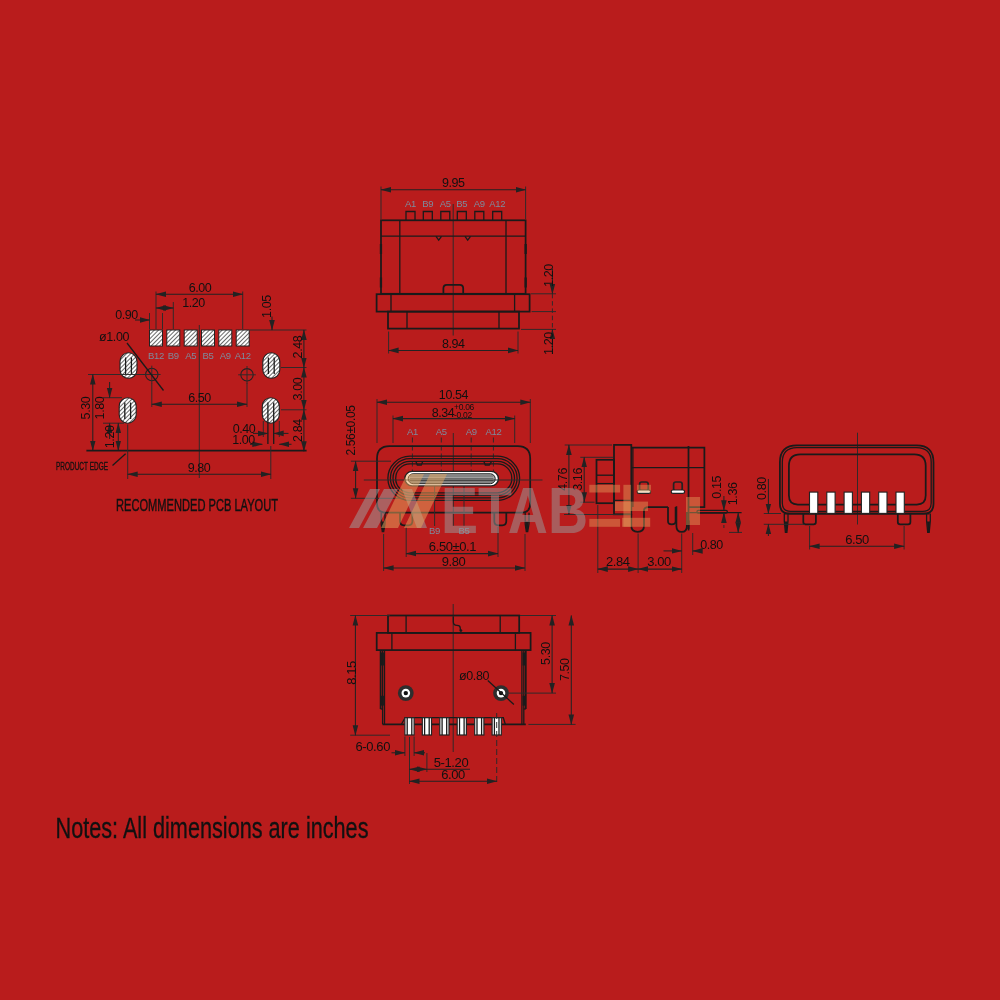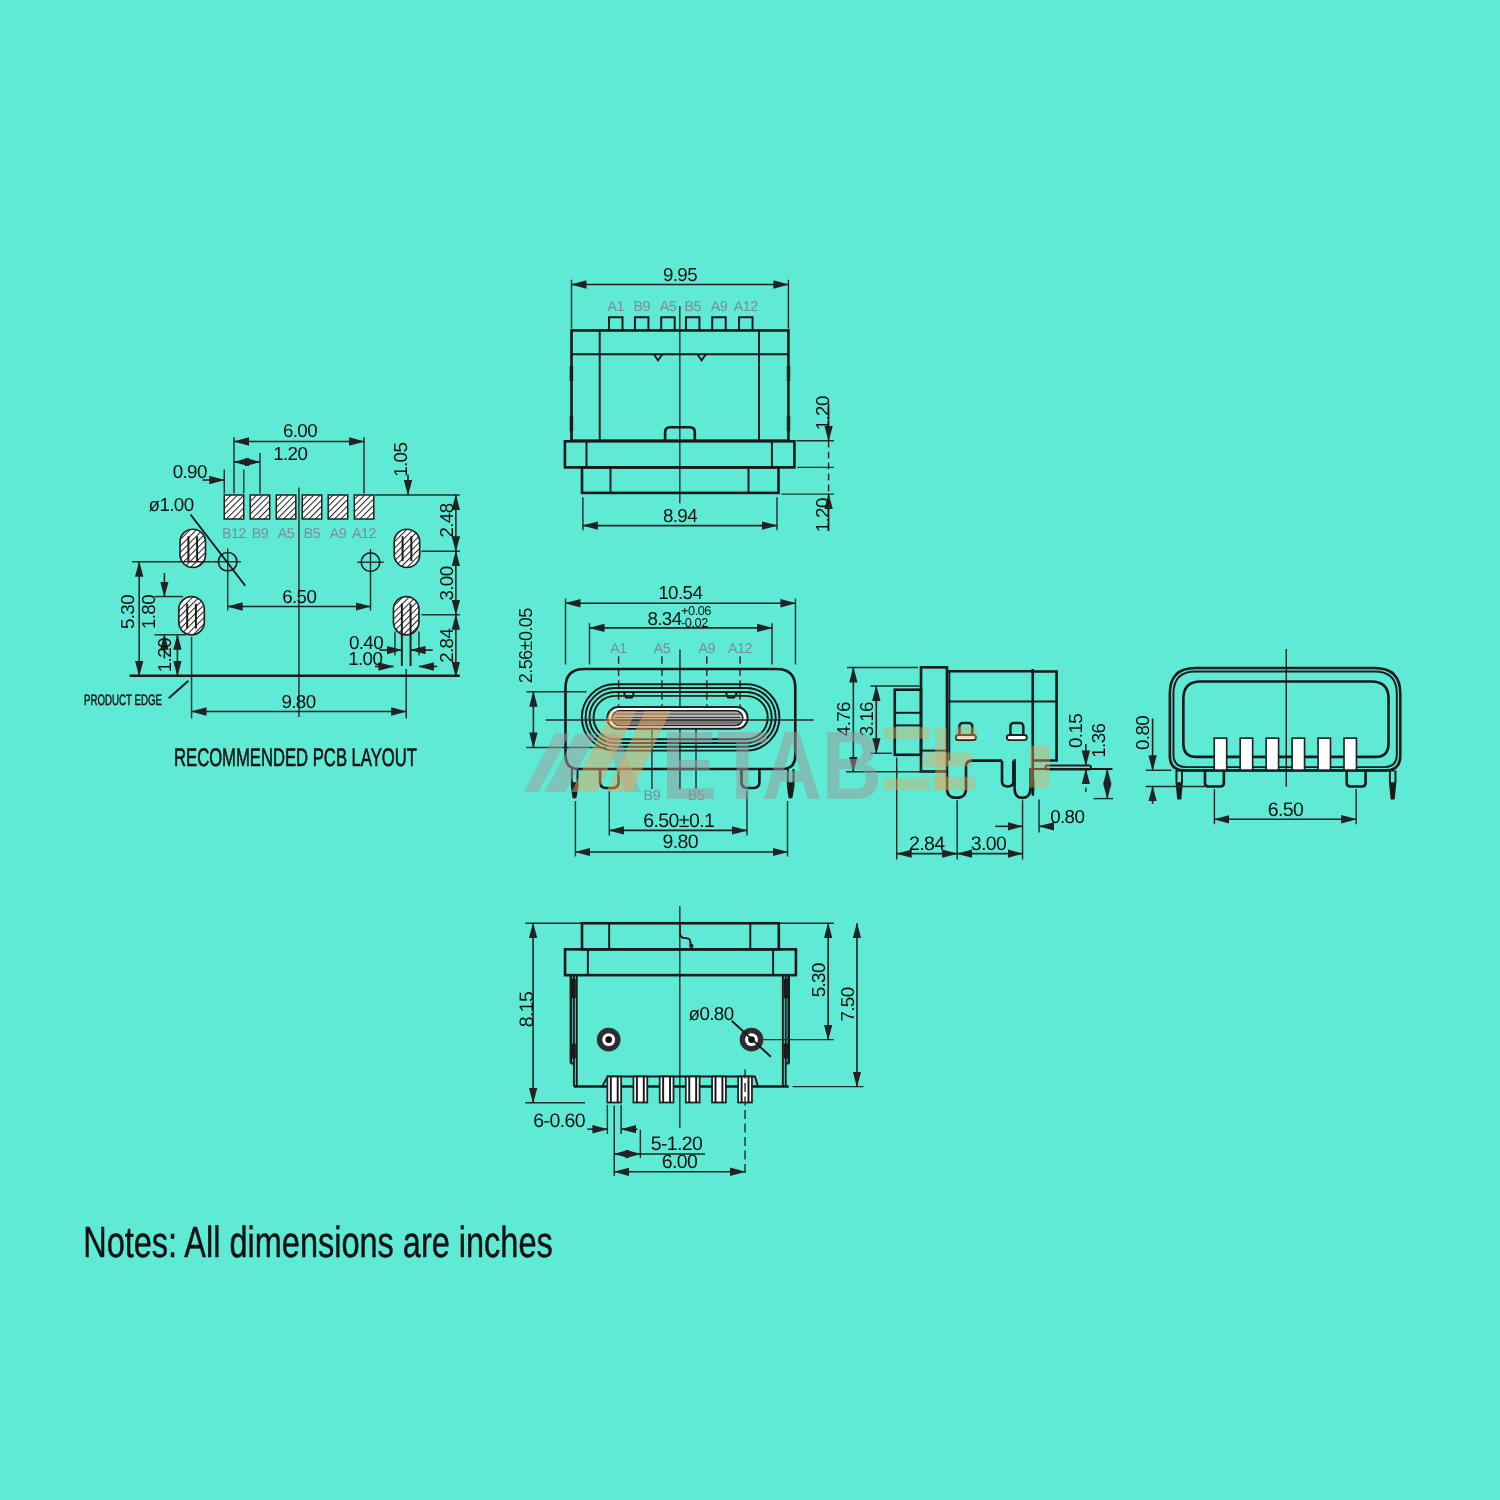--- a/index.html
+++ b/index.html
@@ -1,16 +1,16 @@
 <!DOCTYPE html>
 <html><head>
 <meta charset="utf-8">
 <style>
 html,body{margin:0;padding:0;background:#fff;}
-#page{width:1000px;height:1000px;position:relative;background:#5eead4;overflow:hidden;}
+#page{width:1000px;height:1000px;position:relative;background:#b91c1c;overflow:hidden;}
 text{font-family:"Liberation Sans",sans-serif;fill:#111;}
 .dm{font-size:12.5px;letter-spacing:-0.4px;}
 .lb{font-size:9.5px;fill:#7e8b9d;letter-spacing:-0.3px;}
 .o{stroke:#1a1a1a;stroke-width:1.75;fill:none;}
 .i{stroke:#1a1a1a;stroke-width:1.3;fill:none;}
 .t{stroke:#2a2a2a;stroke-width:0.95;fill:none;}
 .e{stroke:#2a2a2a;stroke-width:0.95;fill:none;}
 .dd{stroke:#222;stroke-width:1.05;fill:none;}
 </style>
 </head>

